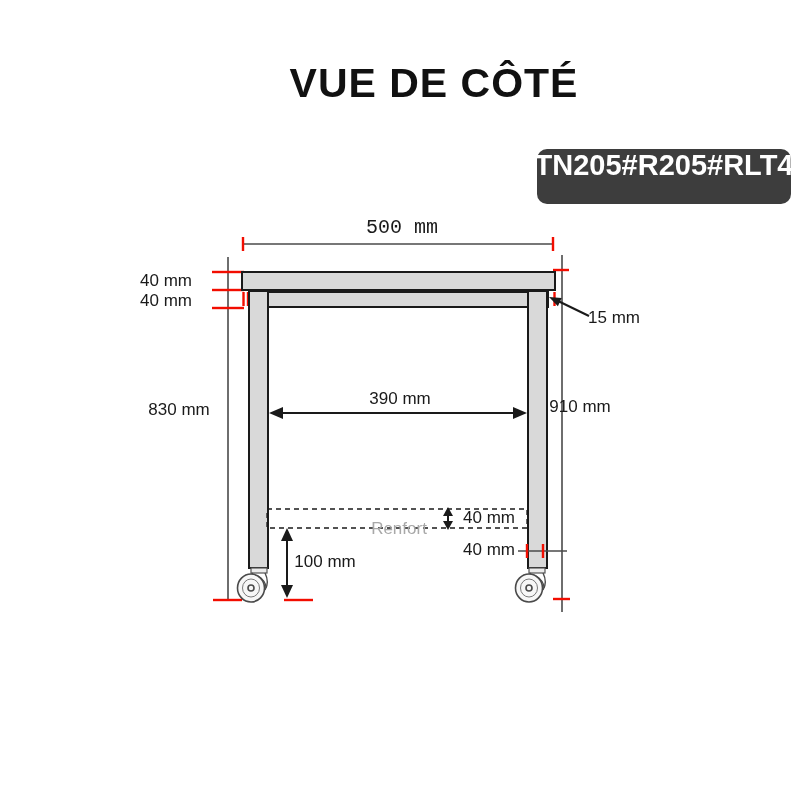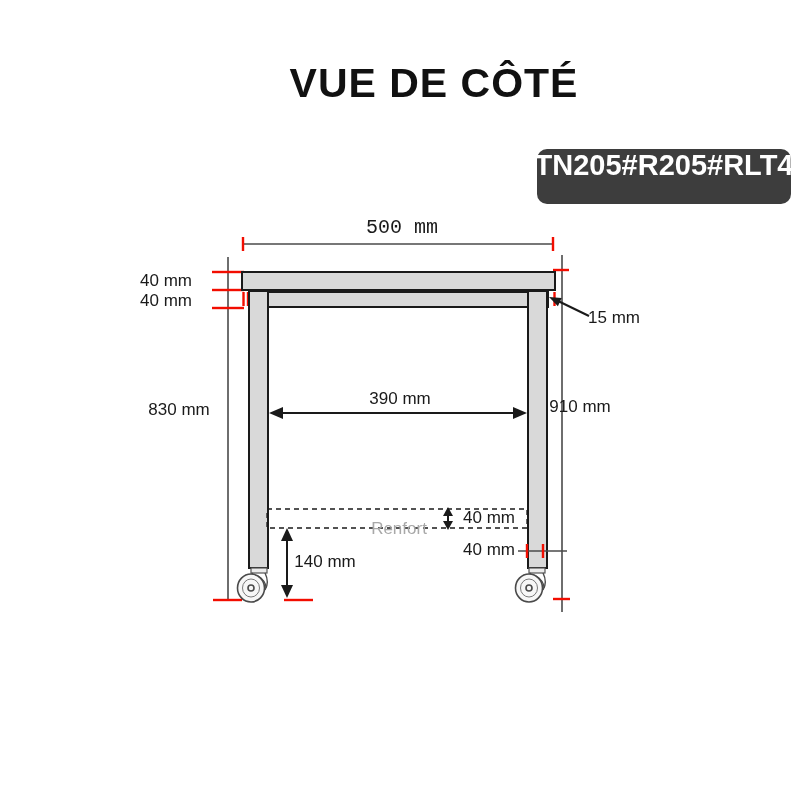--- a/index.html
+++ b/index.html
@@ -170,15 +170,15 @@
   <div class="dim-label" style="left:400px;top:399px;">390 mm</div>
 
   <div class="dim-label" style="left:580px;top:407px;">910 mm</div>
 
   <div class="dim-label muted" style="left:399px;top:529px;">Renfort</div>
 
   <div class="dim-label" style="left:489px;top:518px;">40 mm</div>
 
   <div class="dim-label" style="left:489px;top:550px;">40 mm</div>
 
-  <div class="dim-label" style="left:325px;top:562px;">140 mm</div>
+  <div class="dim-label" style="left:325px;top:562px;">100 mm</div>
 
 </div>
 
 </body></html>

